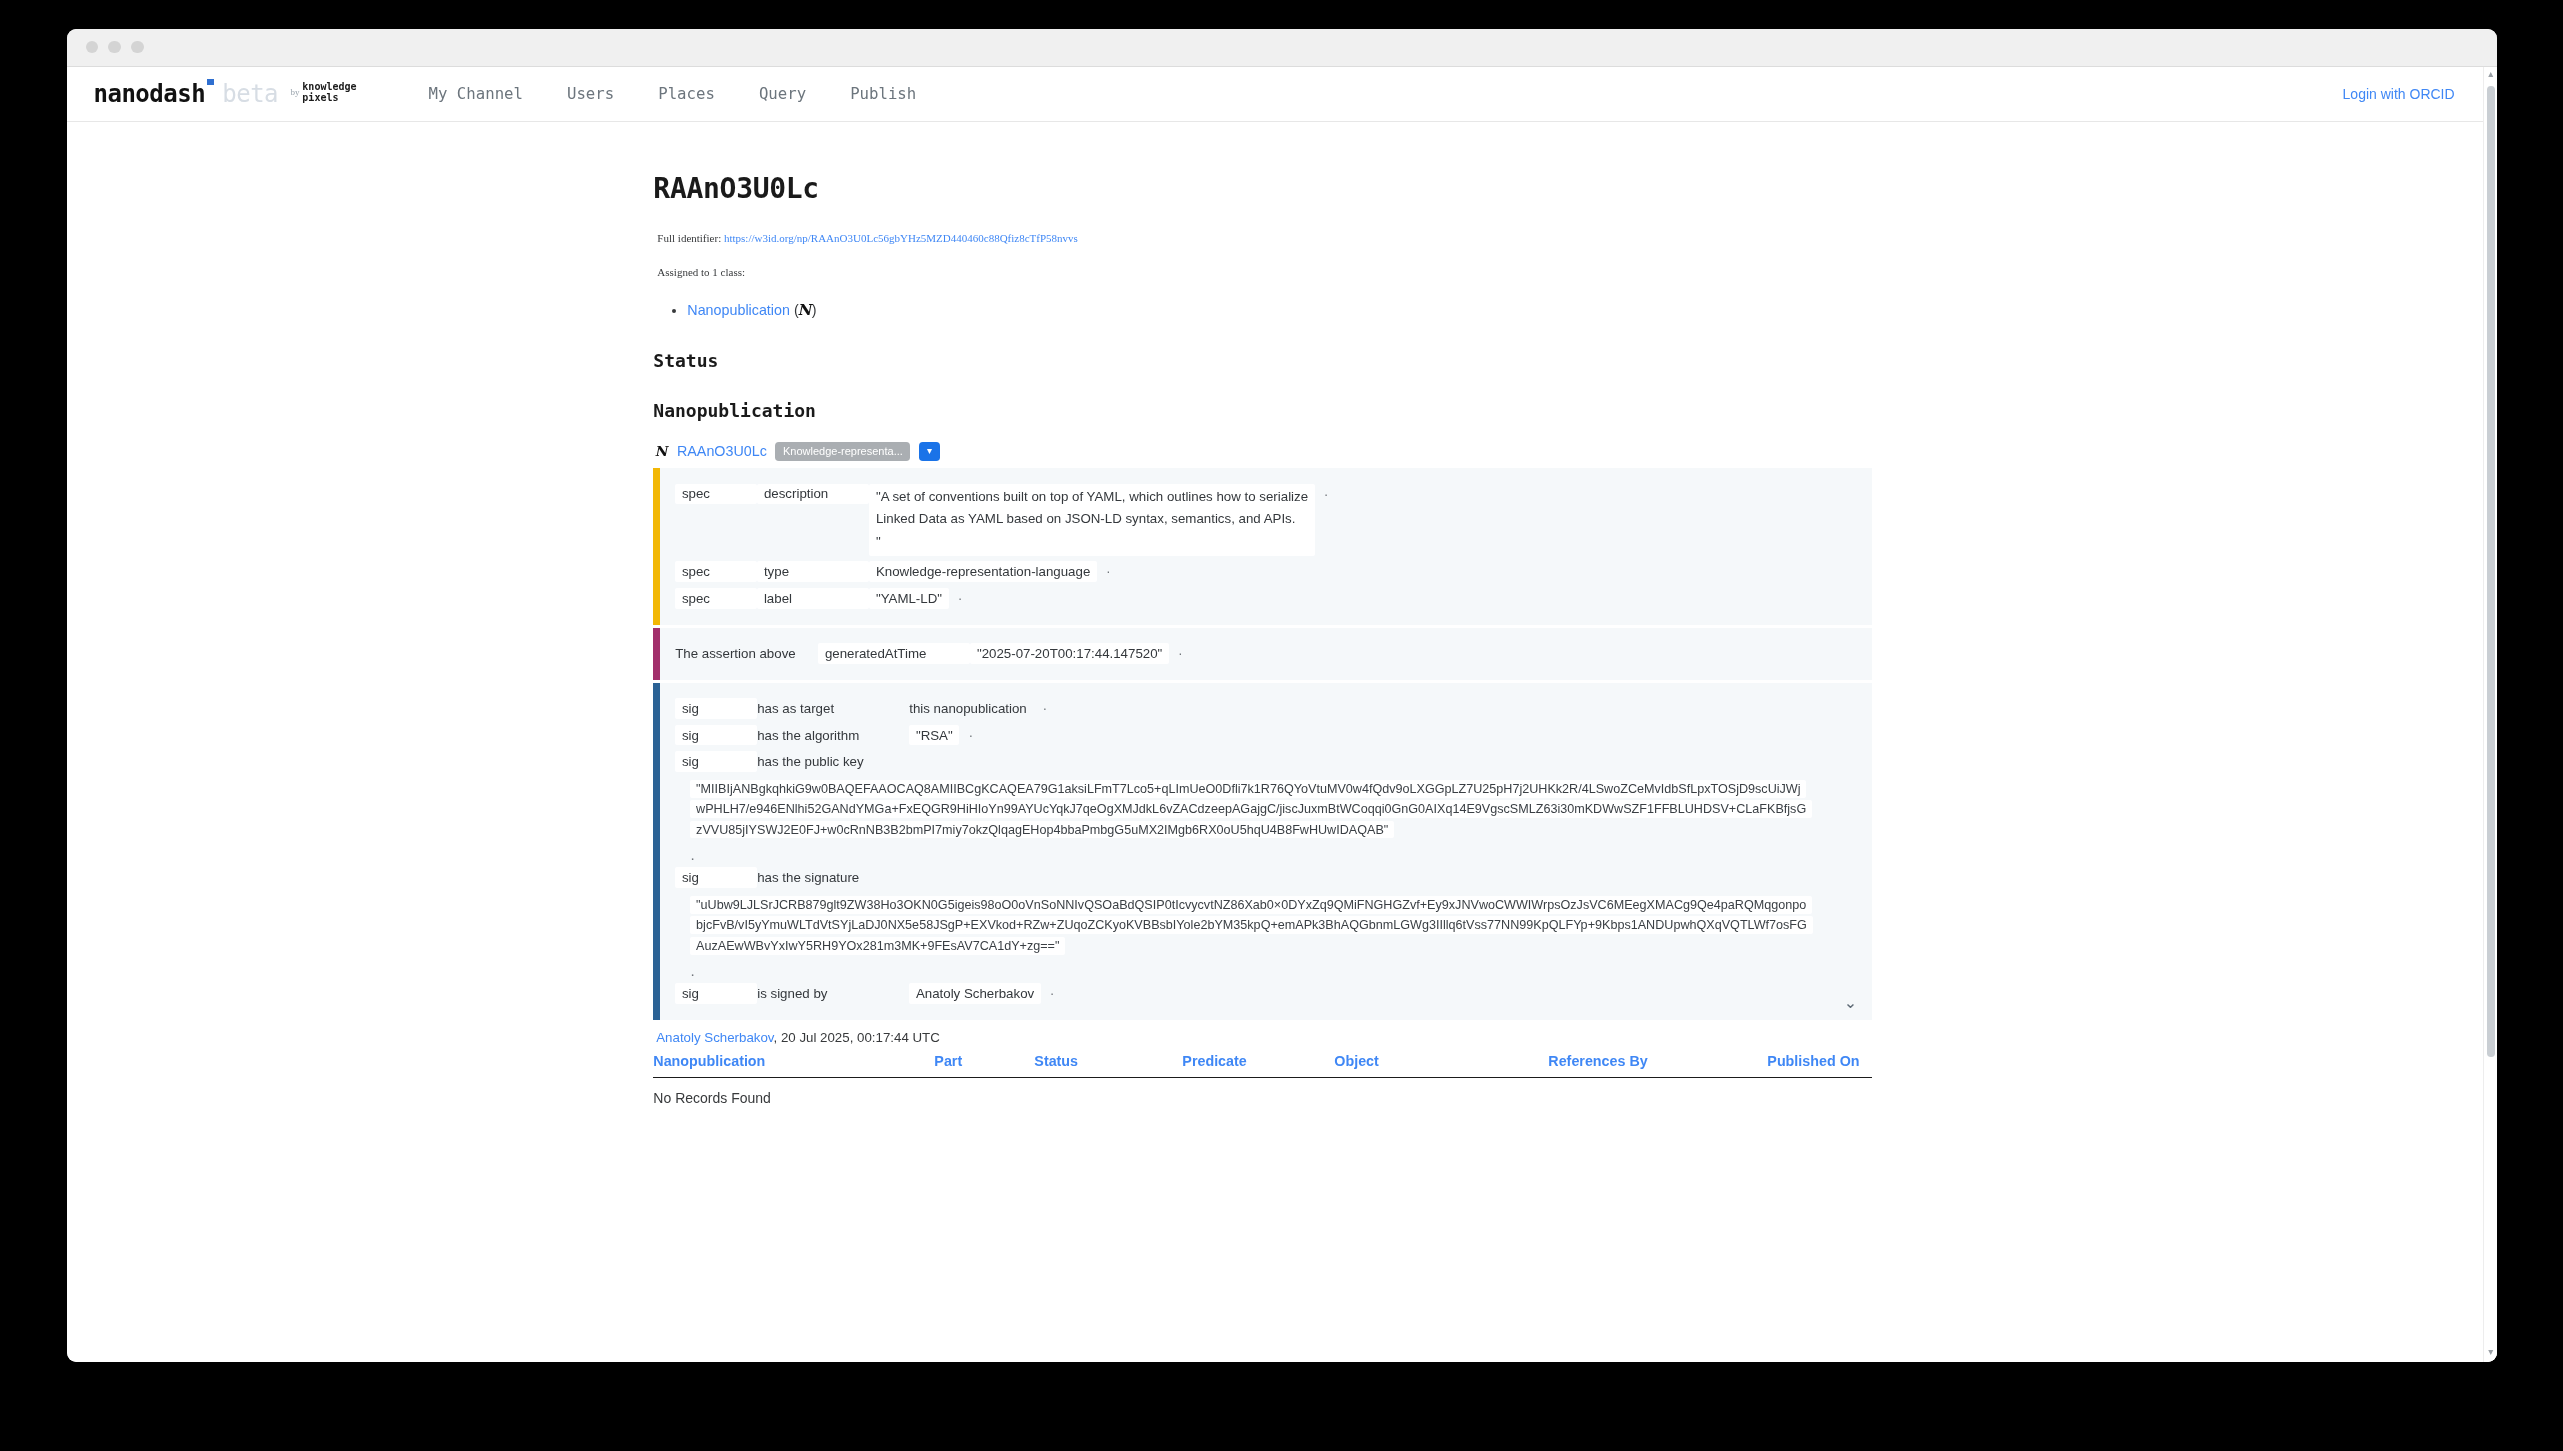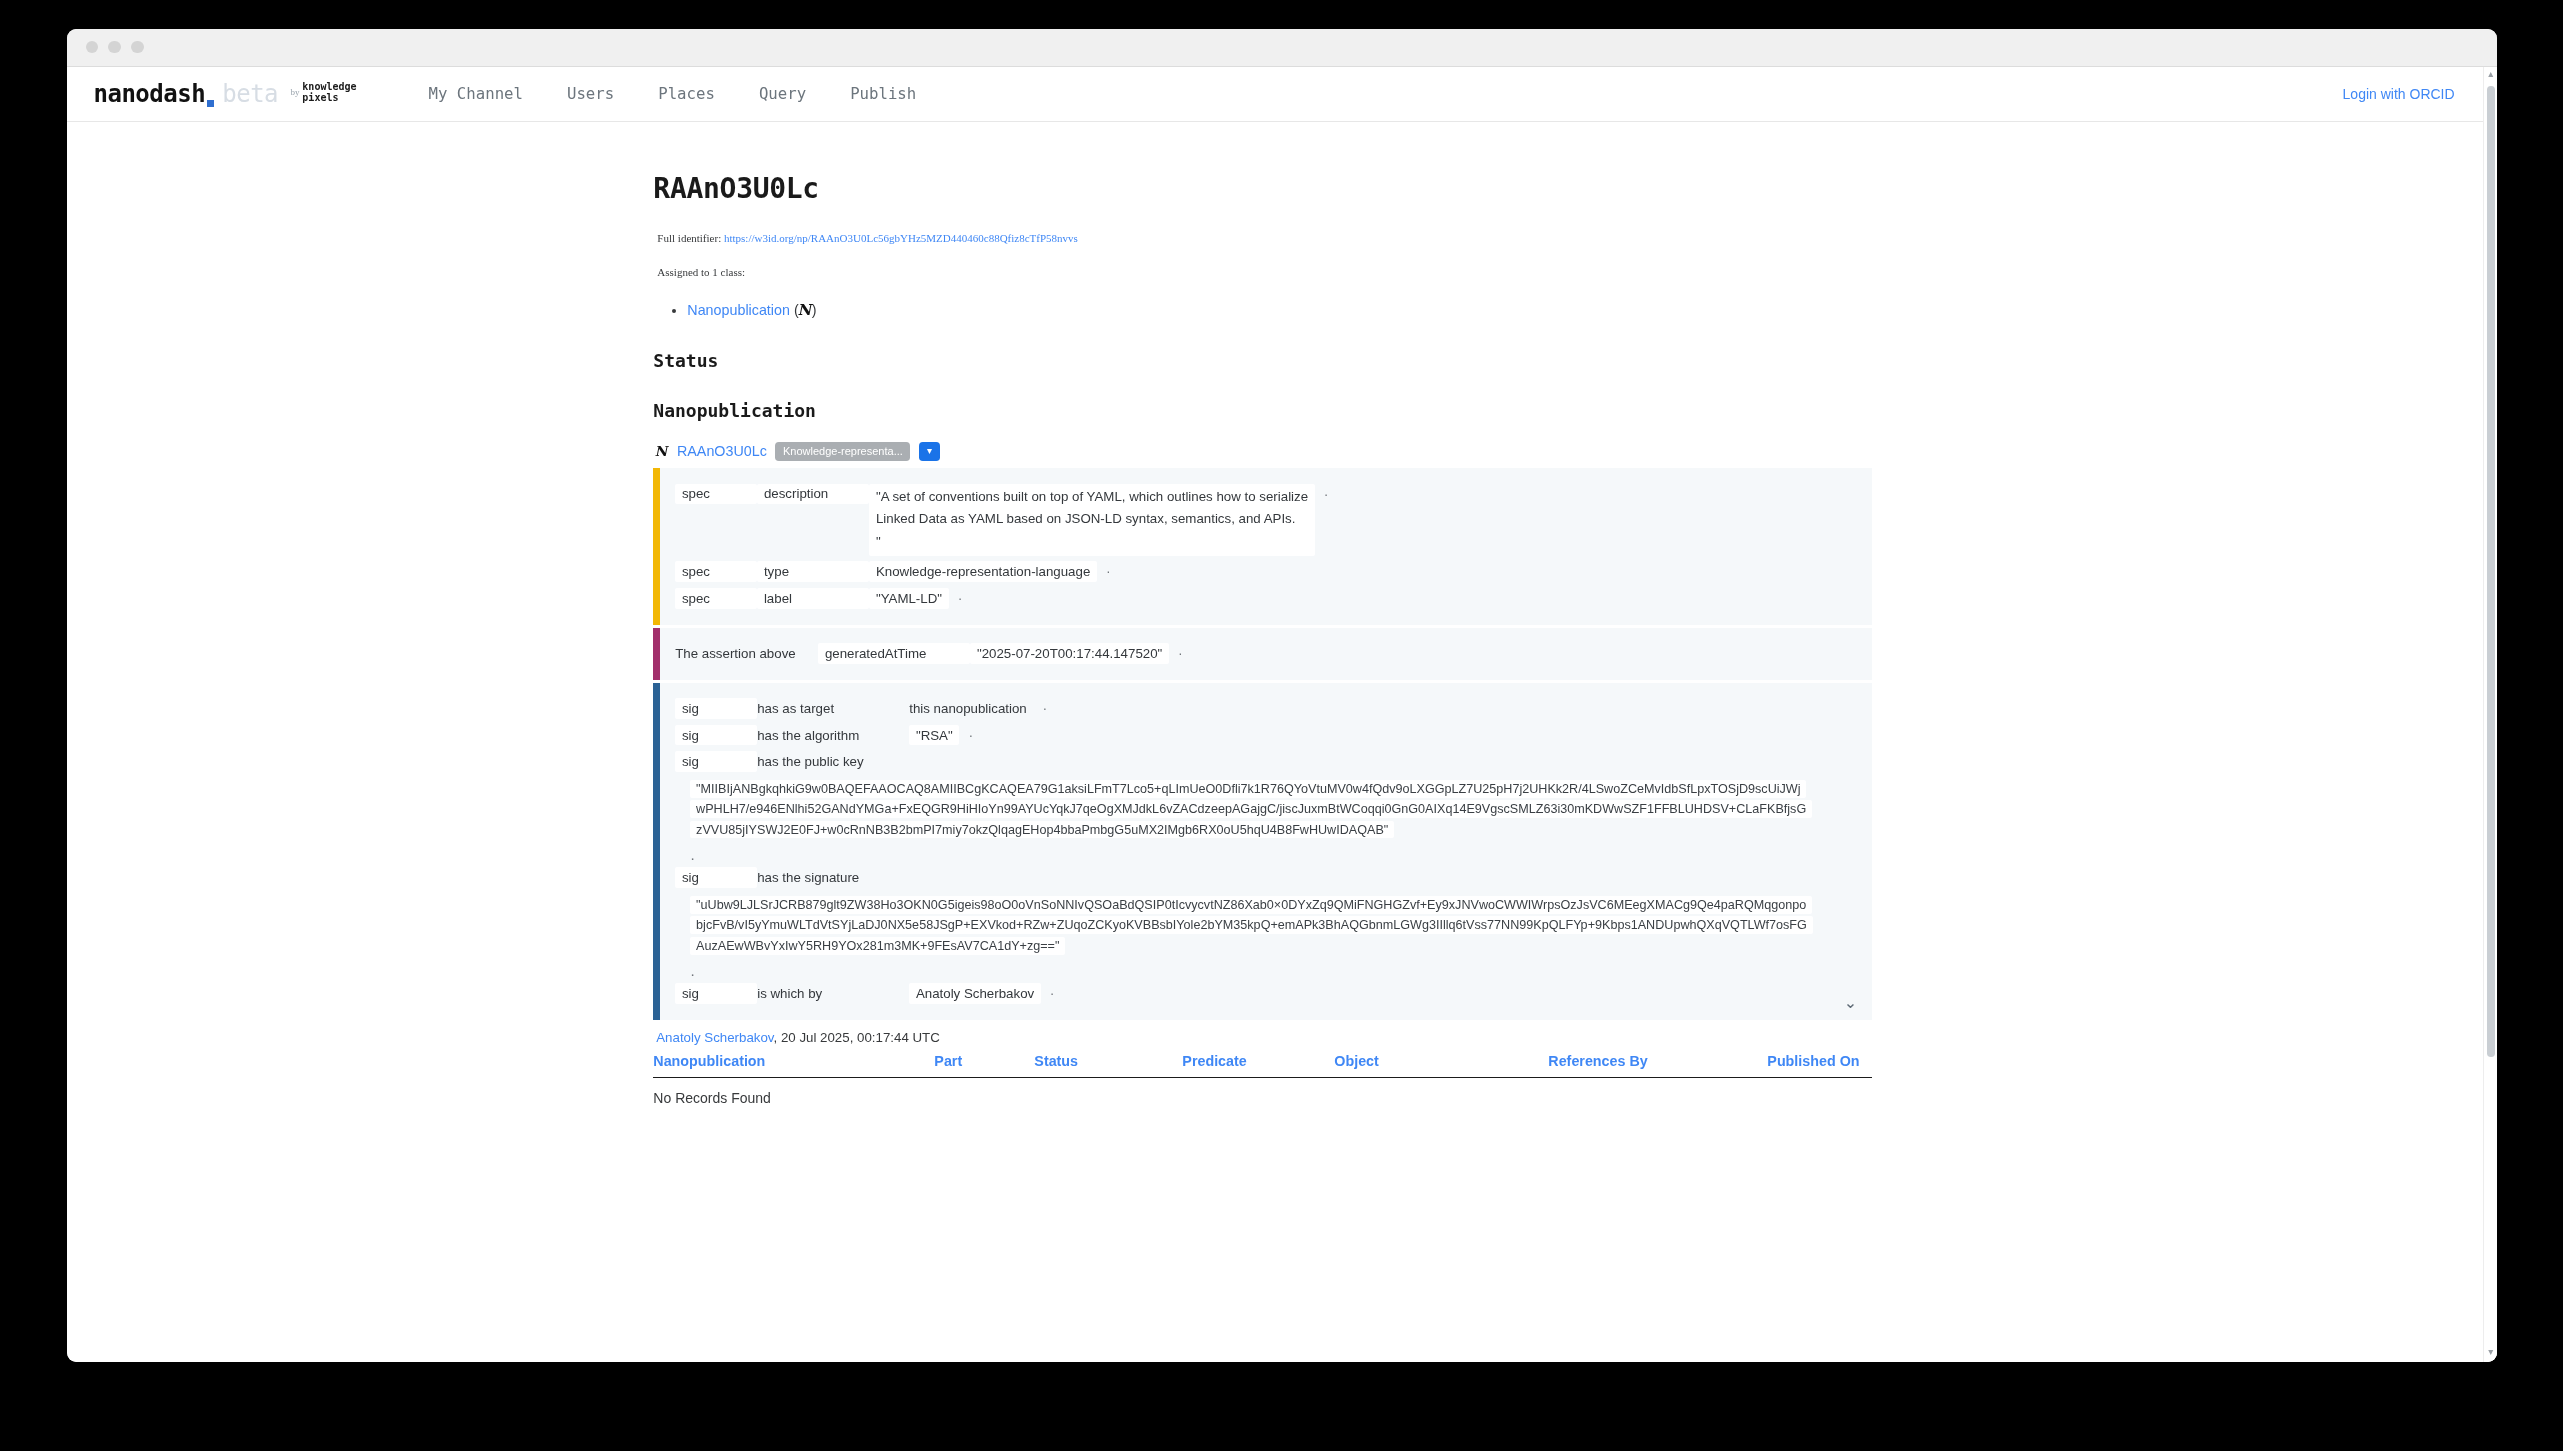--- a/index.html
+++ b/index.html
@@ -46,21 +46,21 @@
   }
   .content-col { flex: 1; overflow: hidden; position: relative; }
   
   .navbar {
     height: 55px;
     background: #fff;
     border-bottom: 1px solid #e7e7e7;
     display: flex; align-items: center;
     padding: 0 28.6px 0 27px;
   }
-  .brand { display: flex; align-items: flex-end; gap: 0; margin-right: 50px; }
+  .brand { display: flex; align-items: flex-start; gap: 0; margin-right: 50px; }
   .brand-name {
     font-family: "DejaVu Sans Mono", monospace;
     font-size: 24px; font-weight: 700; color: #111; letter-spacing: -0.5px;
   }
   .brand-dot {
     display:inline-block; width: 6.7px; height: 6.7px; background:#2f6fd0; margin-left:1.9px;
     position: relative; top: -1px;
   }
   .brand-beta {
     font-family: "DejaVu Sans Mono", monospace;
@@ -328,21 +328,21 @@
                     <span class="tok t-sub">sig</span>
                     <span class="tok plain t-pred2">has the signature</span>
                   </div>
                   <div class="longwrap">
                     <span class="longval">"uUbw9LJLSrJCRB879glt9ZW38Ho3OKN0G5igeis98oO0oVnSoNNIvQSOaBdQSIP0tIcvycvtNZ86Xab0×0DYxZq9QMiFNGHGZvf+Ey9xJNVwoCWWIWrpsOzJsVC6MEegXMACg9Qe4paRQMqgonpobjcFvB/vI5yYmuWLTdVtSYjLaDJ0NX5e58JSgP+EXVkod+RZw+ZUqoZCKyoKVBBsbIYole2bYM35kpQ+emAPk3BhAQGbnmLGWg3IIllq6tVss77NN99KpQLFYp+9Kbps1ANDUpwhQXqVQTLWf7osFGAuzAEwWBvYxIwY5RH9YOx281m3MK+9FEsAV7CA1dY+zg=="</span>
                     <div class="dot" style="margin:5.7px 0 0 0;">.</div>
                   </div>
 
                   <div class="triple">
                     <span class="tok t-sub">sig</span>
-                    <span class="tok plain t-pred2">is which by</span>
+                    <span class="tok plain t-pred2">is signed by</span>
                     <span class="tok">Anatoly Scherbakov</span>
                     <span class="dot">.</span>
                   </div>
 
                 </div>
                 <span class="chev">⌄</span>
               </div>
 
             </div>
 

